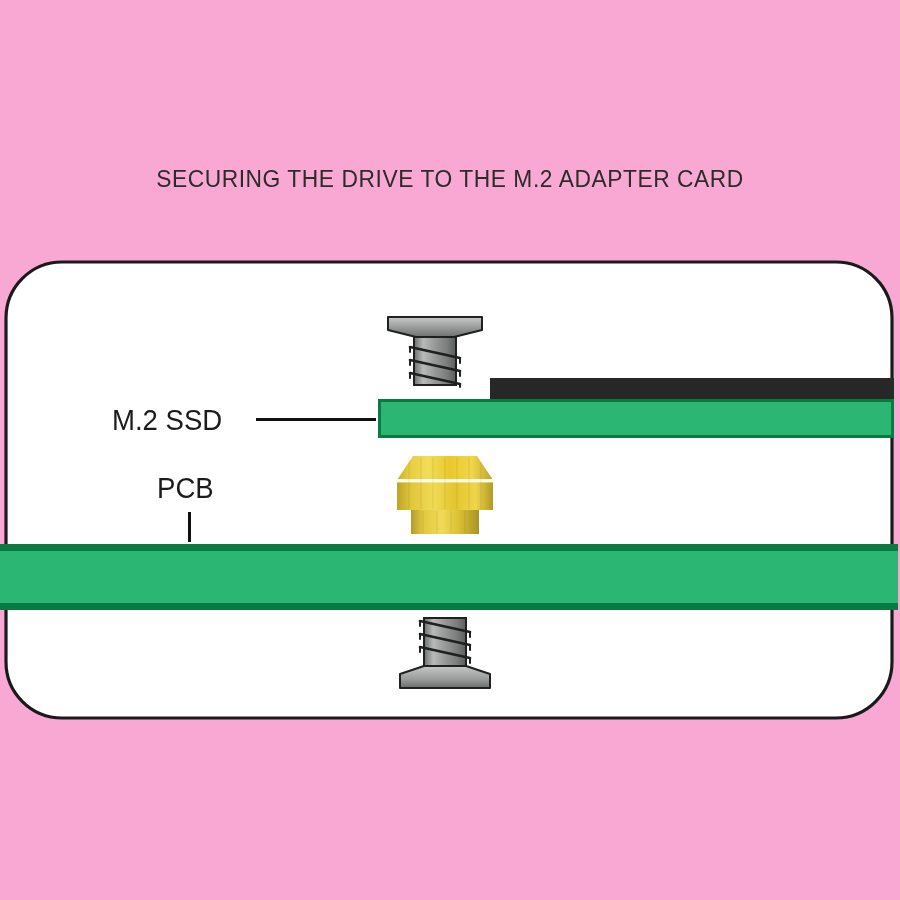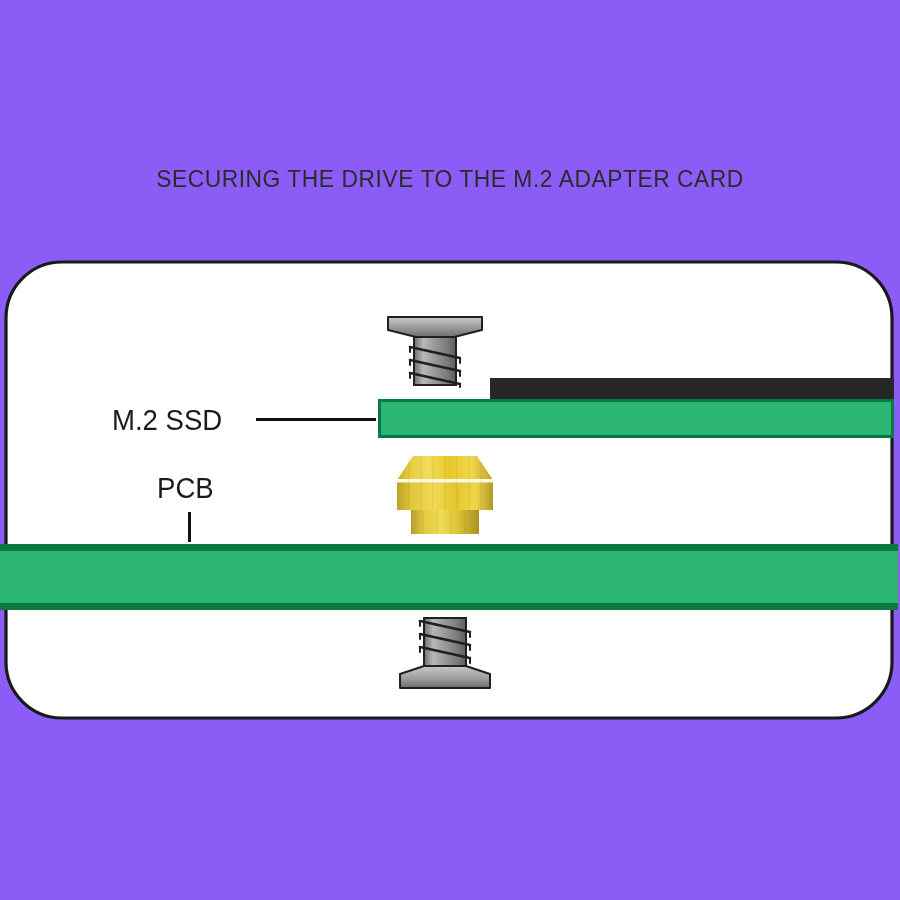--- a/index.html
+++ b/index.html
@@ -14,21 +14,21 @@
     position: relative;
     overflow: hidden;
   }
 
   #diagram-root {
     position: absolute;
     left: 0;
     top: 0;
     width: 900px;
     height: 900px;
-    background: #8b5cf6;
+    background: #f9a8d4;
   }
 
   
   .diagram-title {
     position: absolute;
     left: 0;
     top: 165px;
     width: 900px;
     text-align: center;
     font-family: "Liberation Sans", sans-serif;

